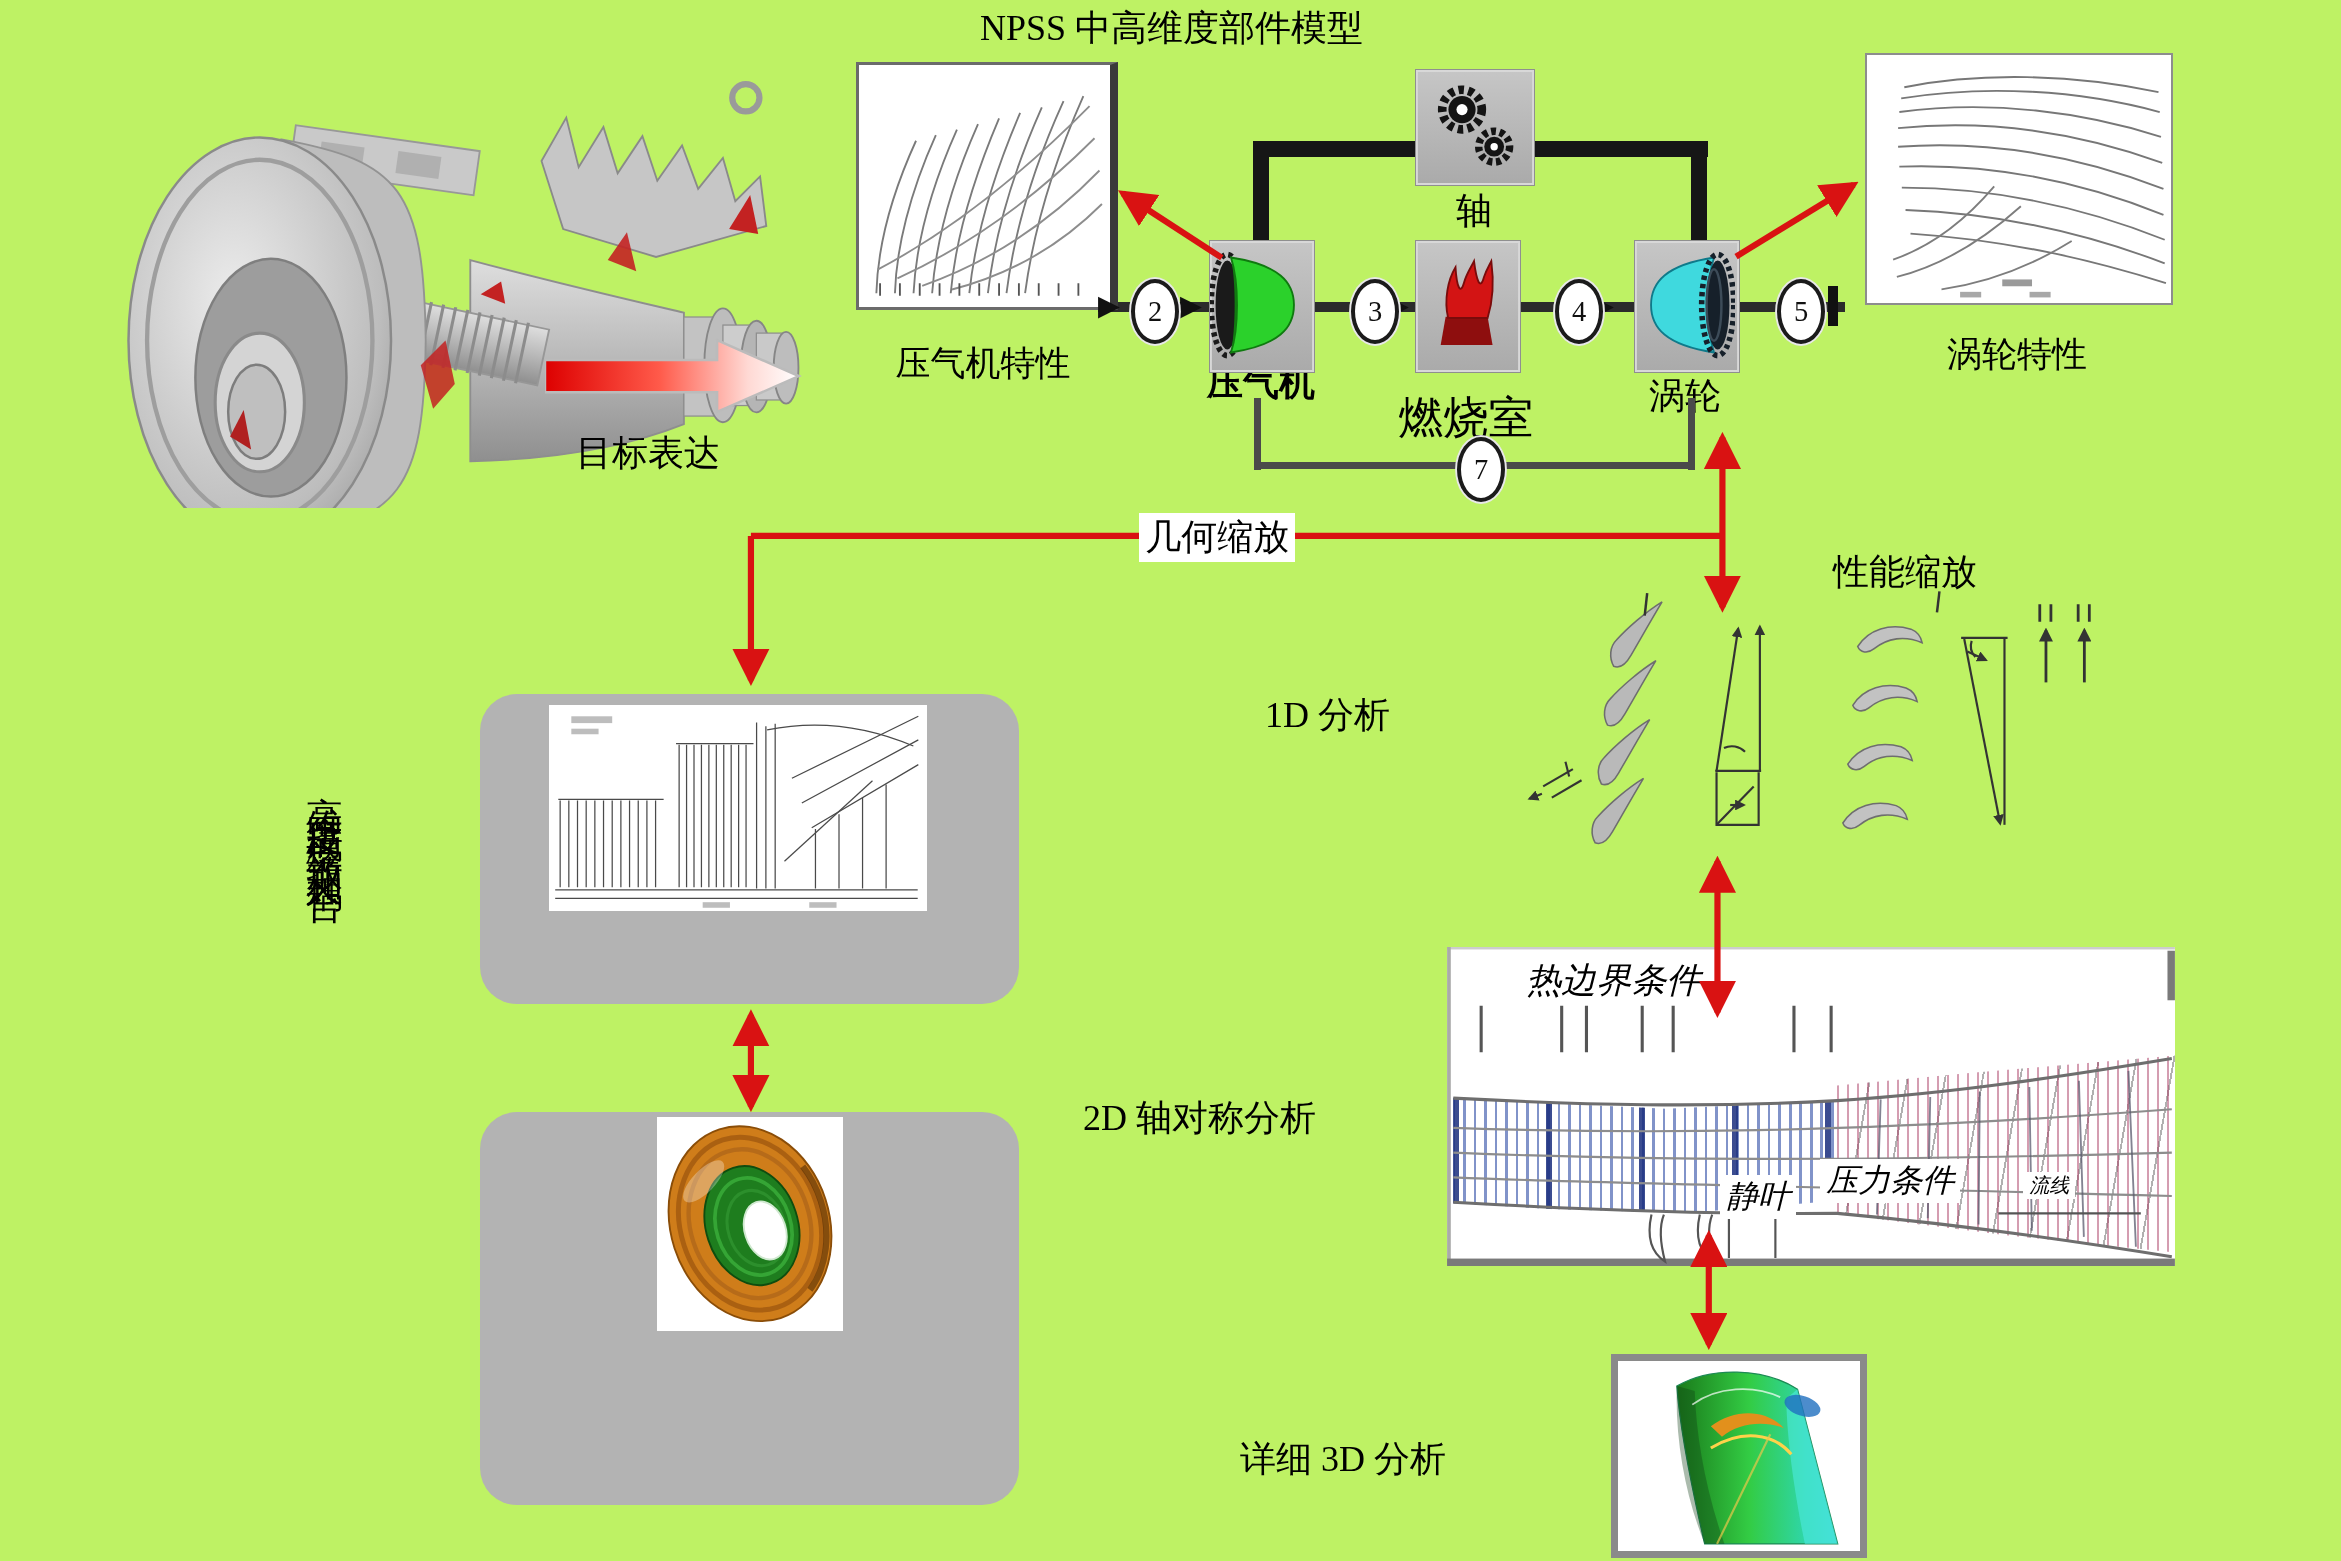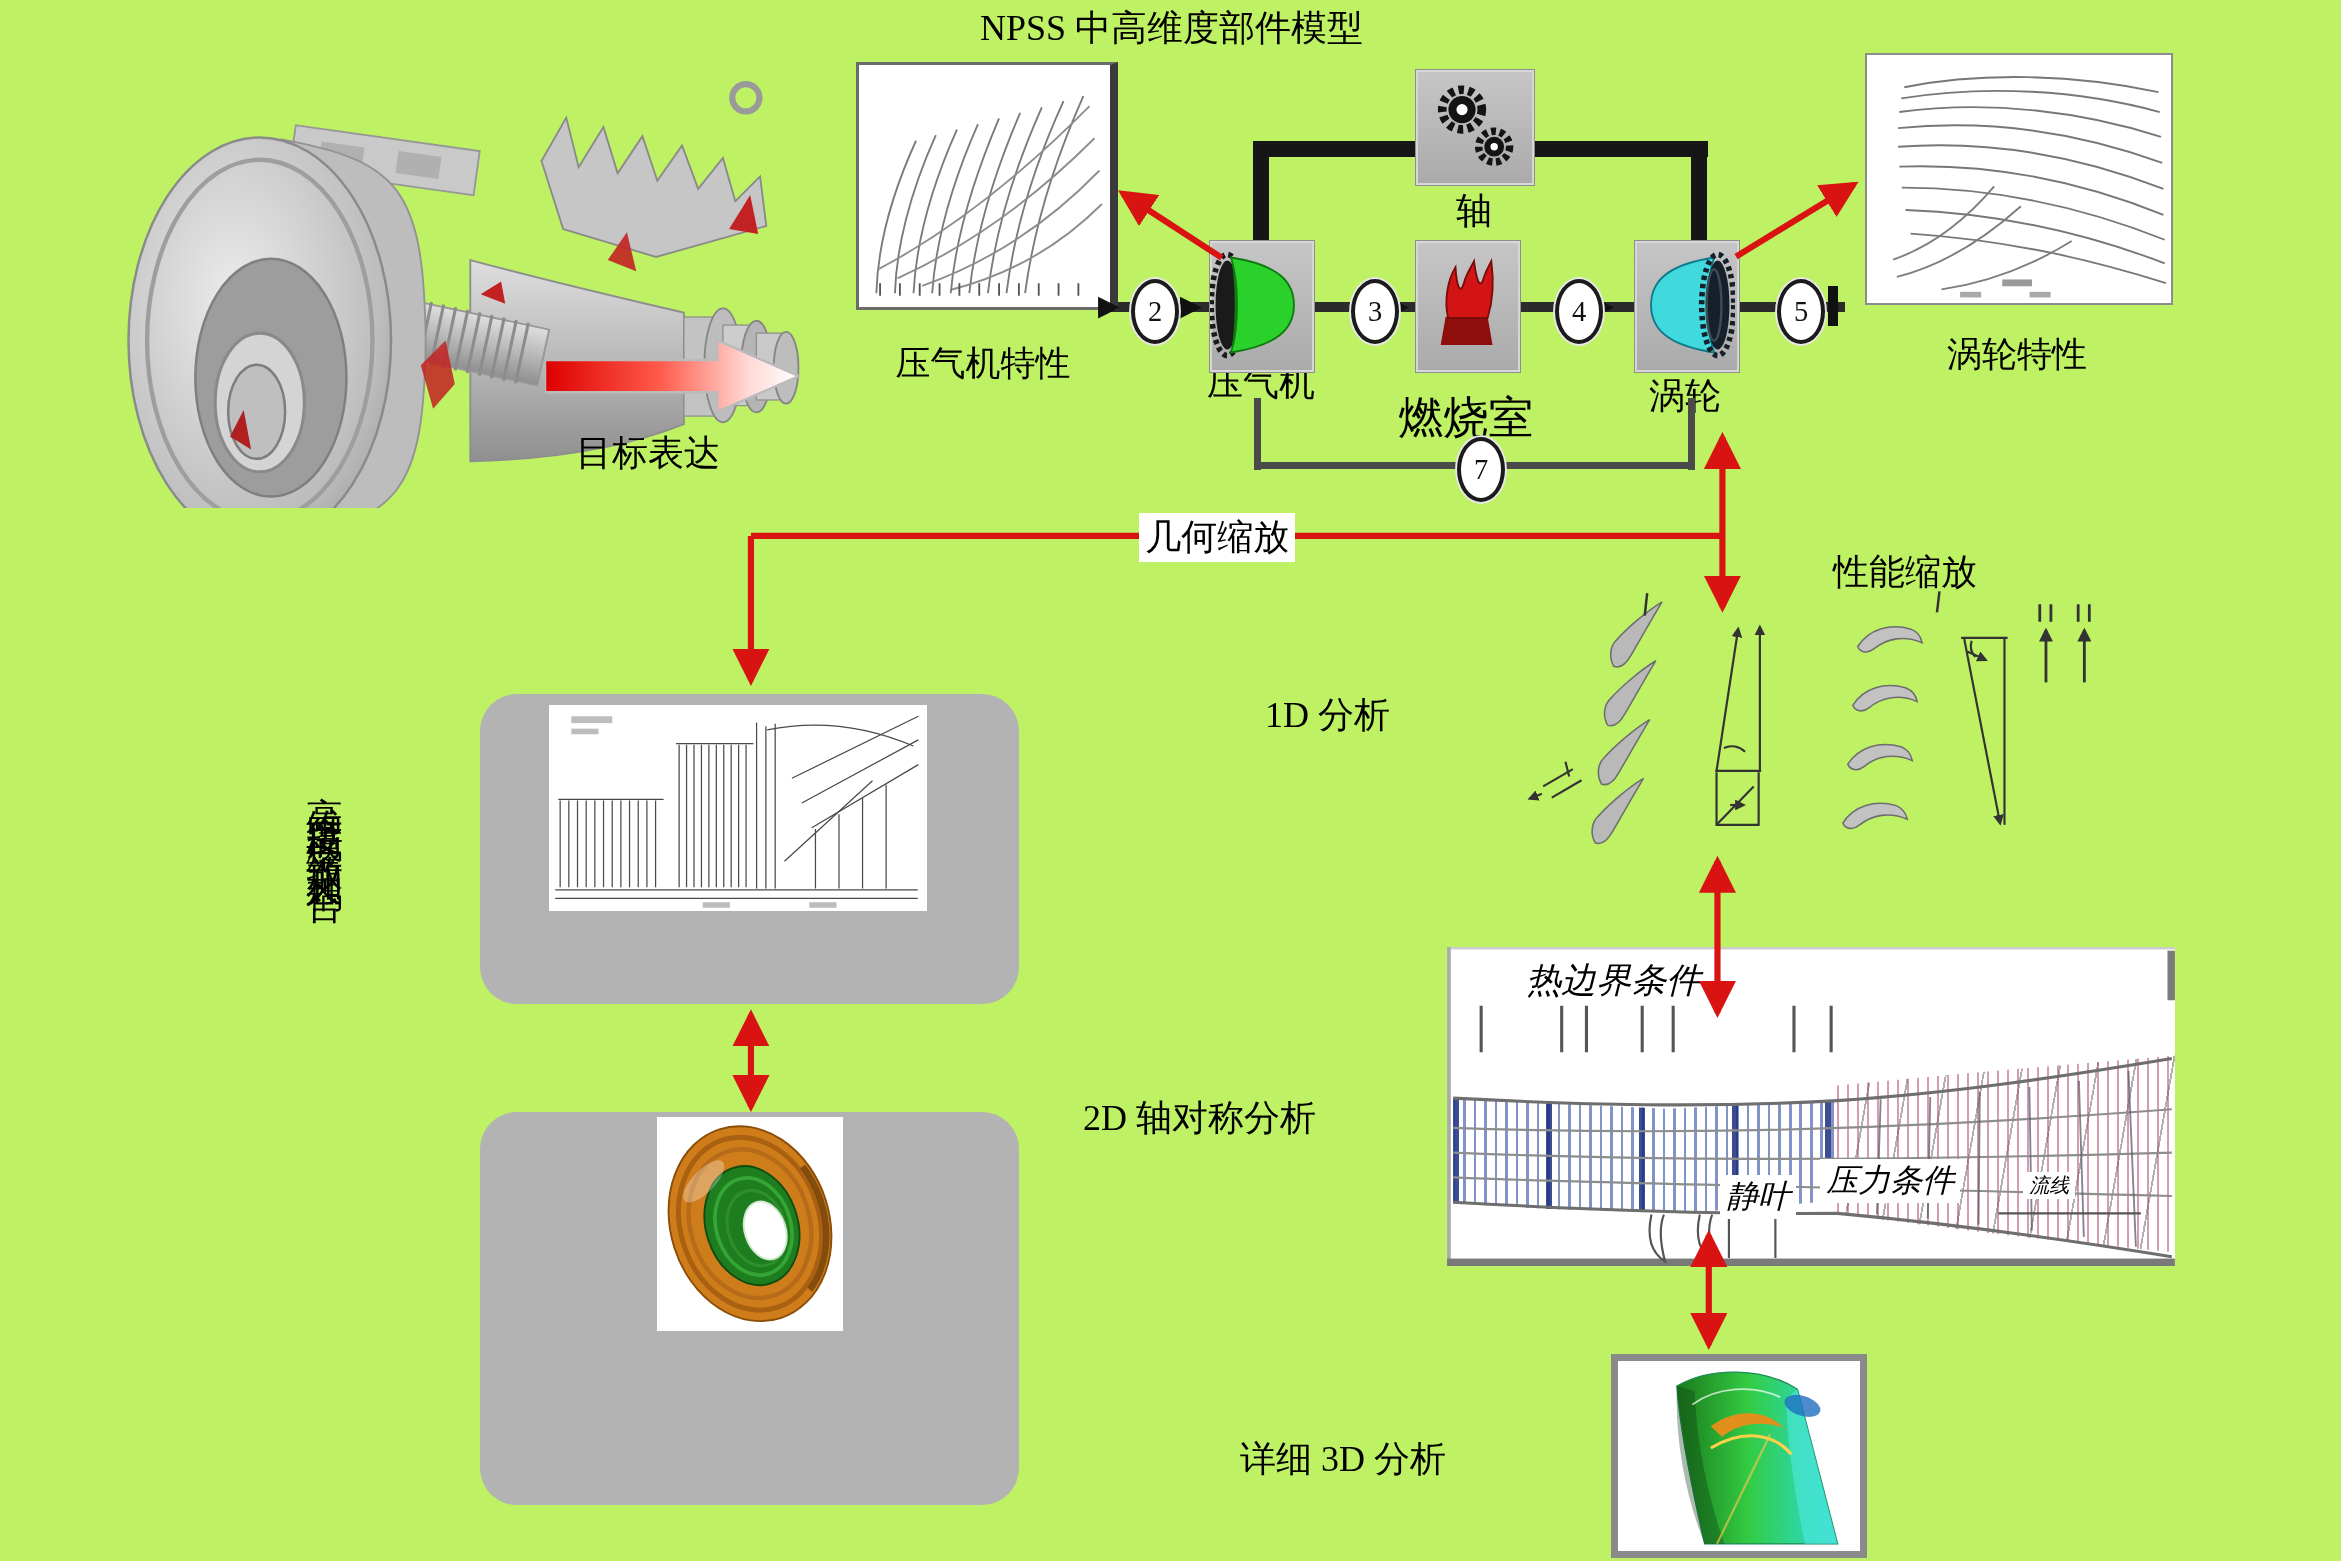--- a/index.html
+++ b/index.html
@@ -202,21 +202,21 @@
   <div class="station" style="left:1351px;top:279px;">
       <span>3</span>
     </div>
   <div class="station" style="left:1555px;top:279px;">
       <span>4</span>
     </div>
   <div class="station" style="left:1777px;top:279px;">
       <span>5</span>
     </div>
 
-  <div class="lbl center" style="left:1193px;top:359px;width:136px;font-size:36px;">压气机</div>
+  <div class="lbl center" style="left:1193px;top:359px;width:136px;font-size:36px;font-weight:bold;">压气机</div>
   <div class="lbl center" style="left:1398px;top:388px;width:136px;font-size:45px;">燃烧室</div>
   <div class="lbl center" style="left:1617px;top:372px;width:136px;font-size:36px;">涡轮</div>
 
   <div class="loop" style="left:1254px;top:398px;width:7.4px;height:72px;"></div>
   <div class="loop" style="left:1254px;top:462px;width:441px;height:7.4px;"></div>
   <div class="loop" style="left:1688px;top:398px;width:7.4px;height:72px;"></div>
   <div class="station" style="left:1457px;top:437px;">
       <span>7</span>
     </div>
 

